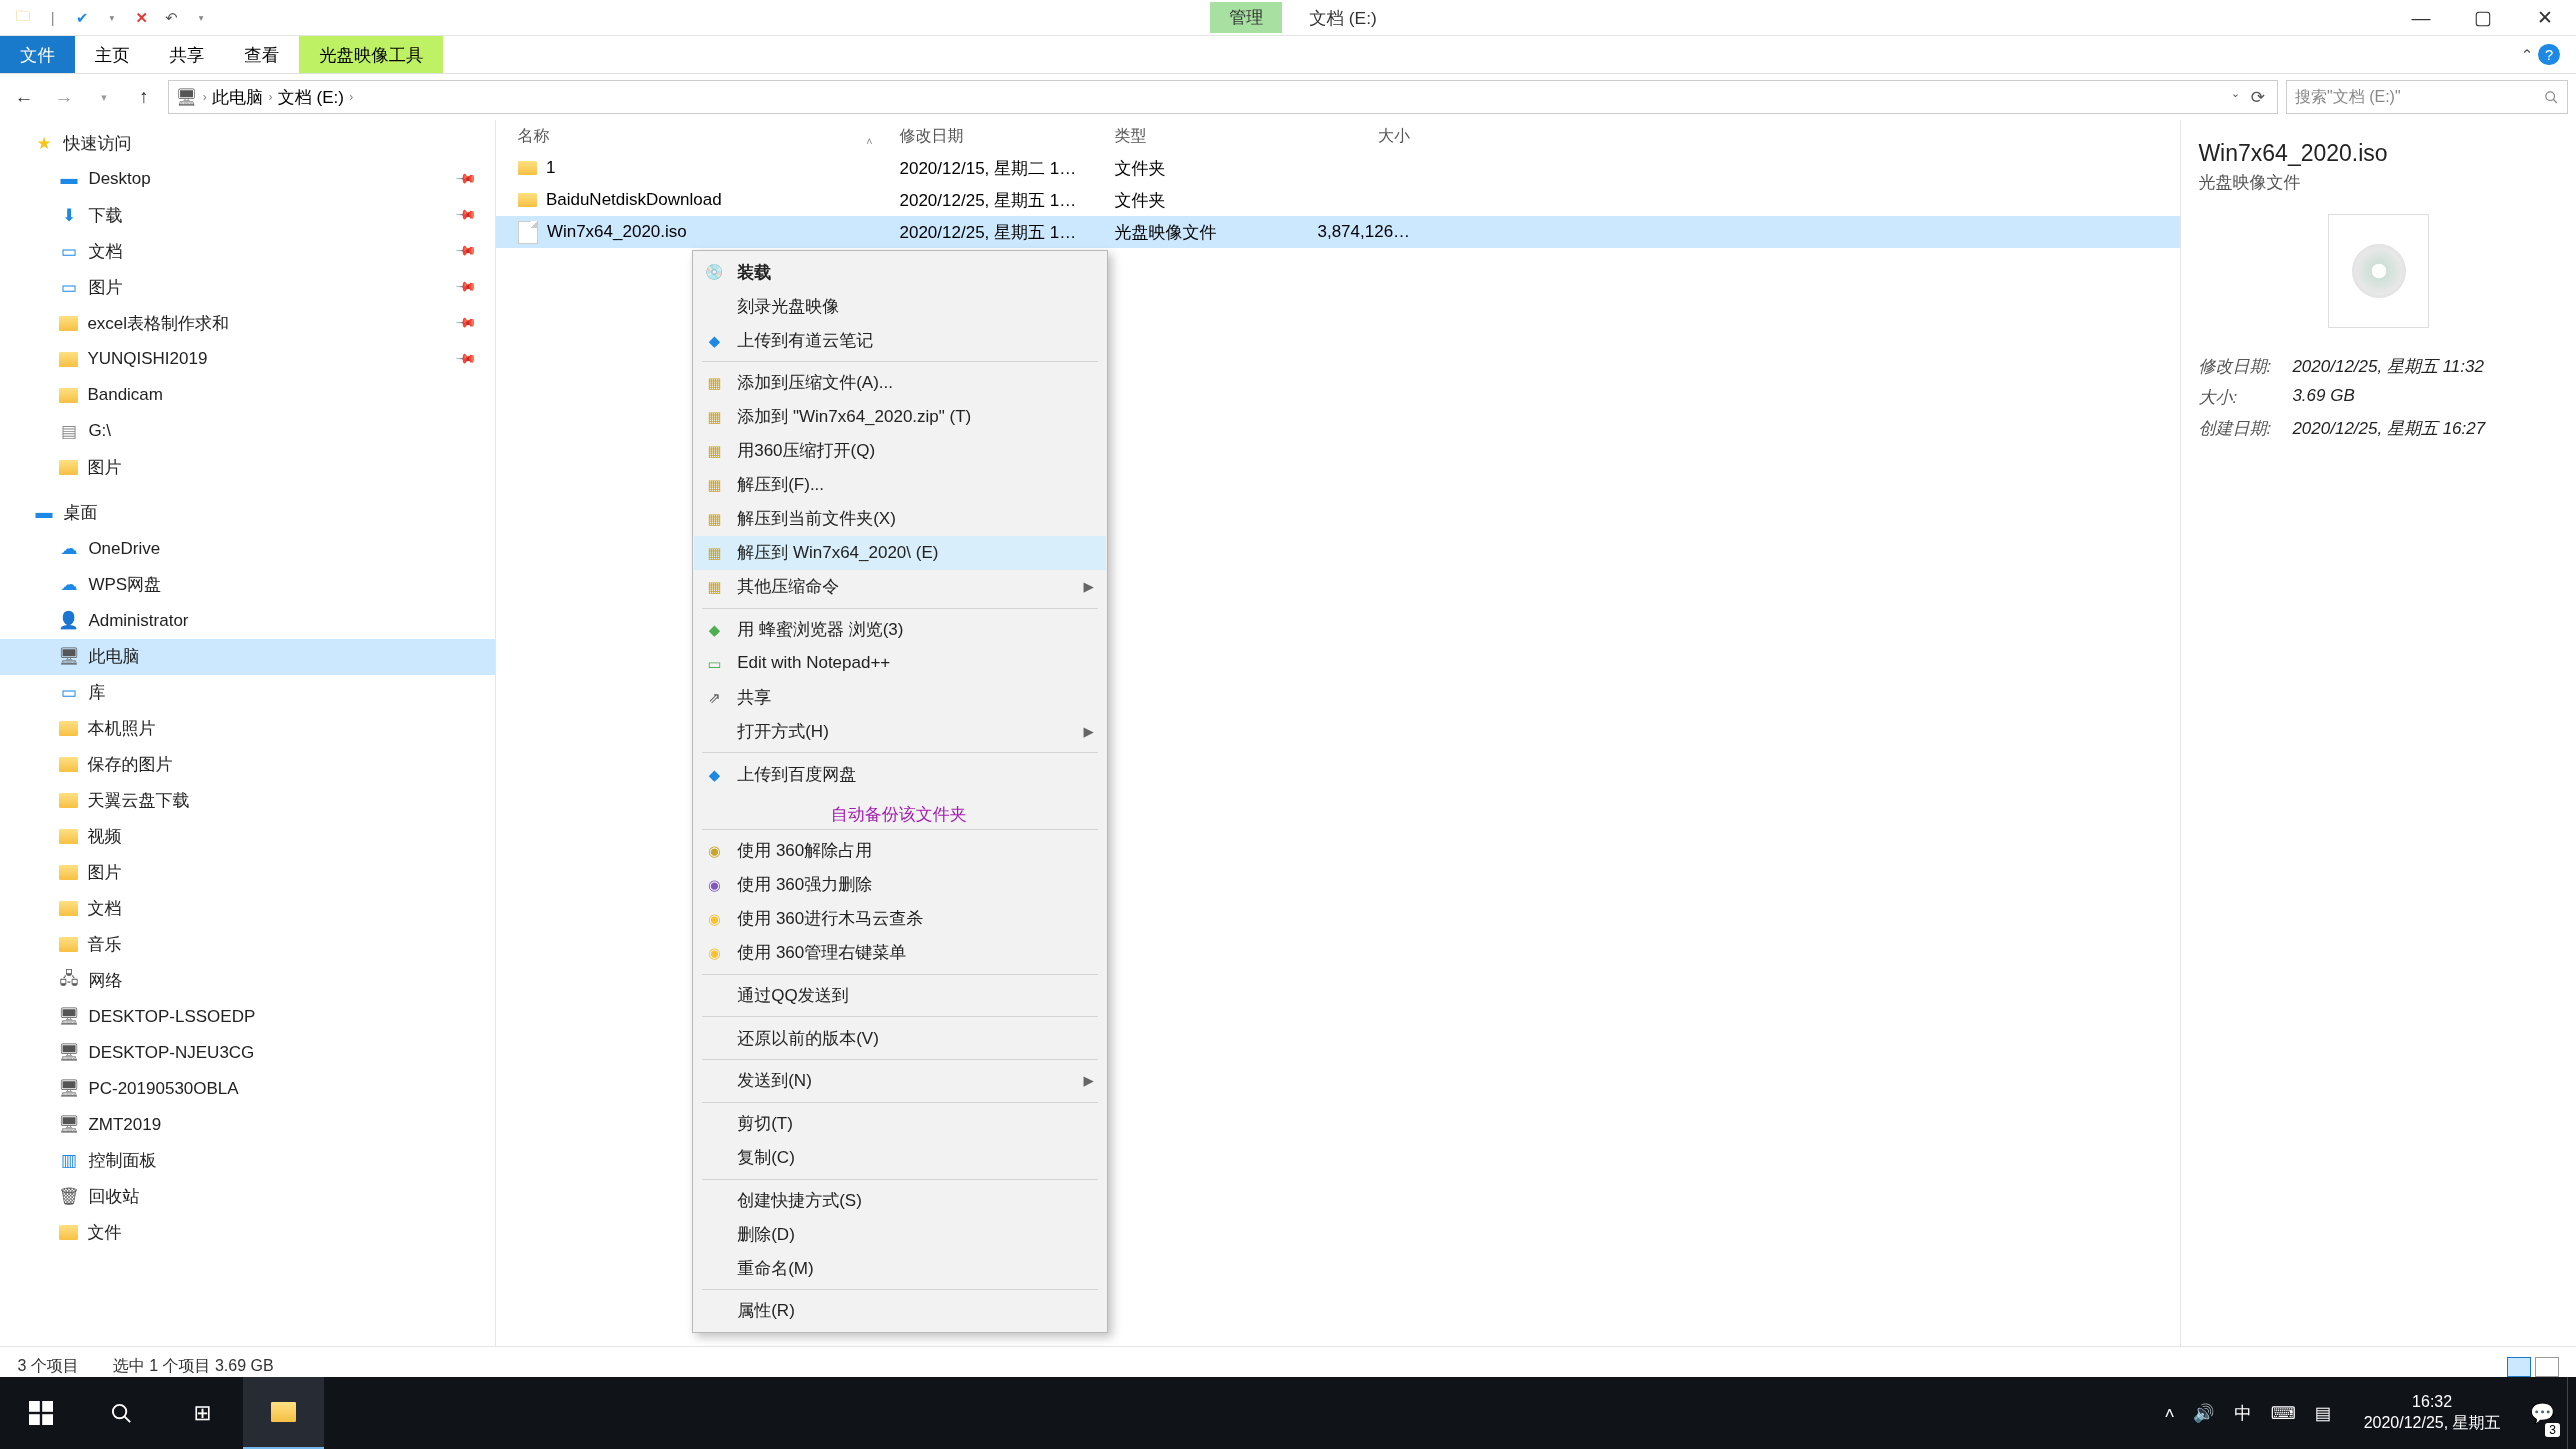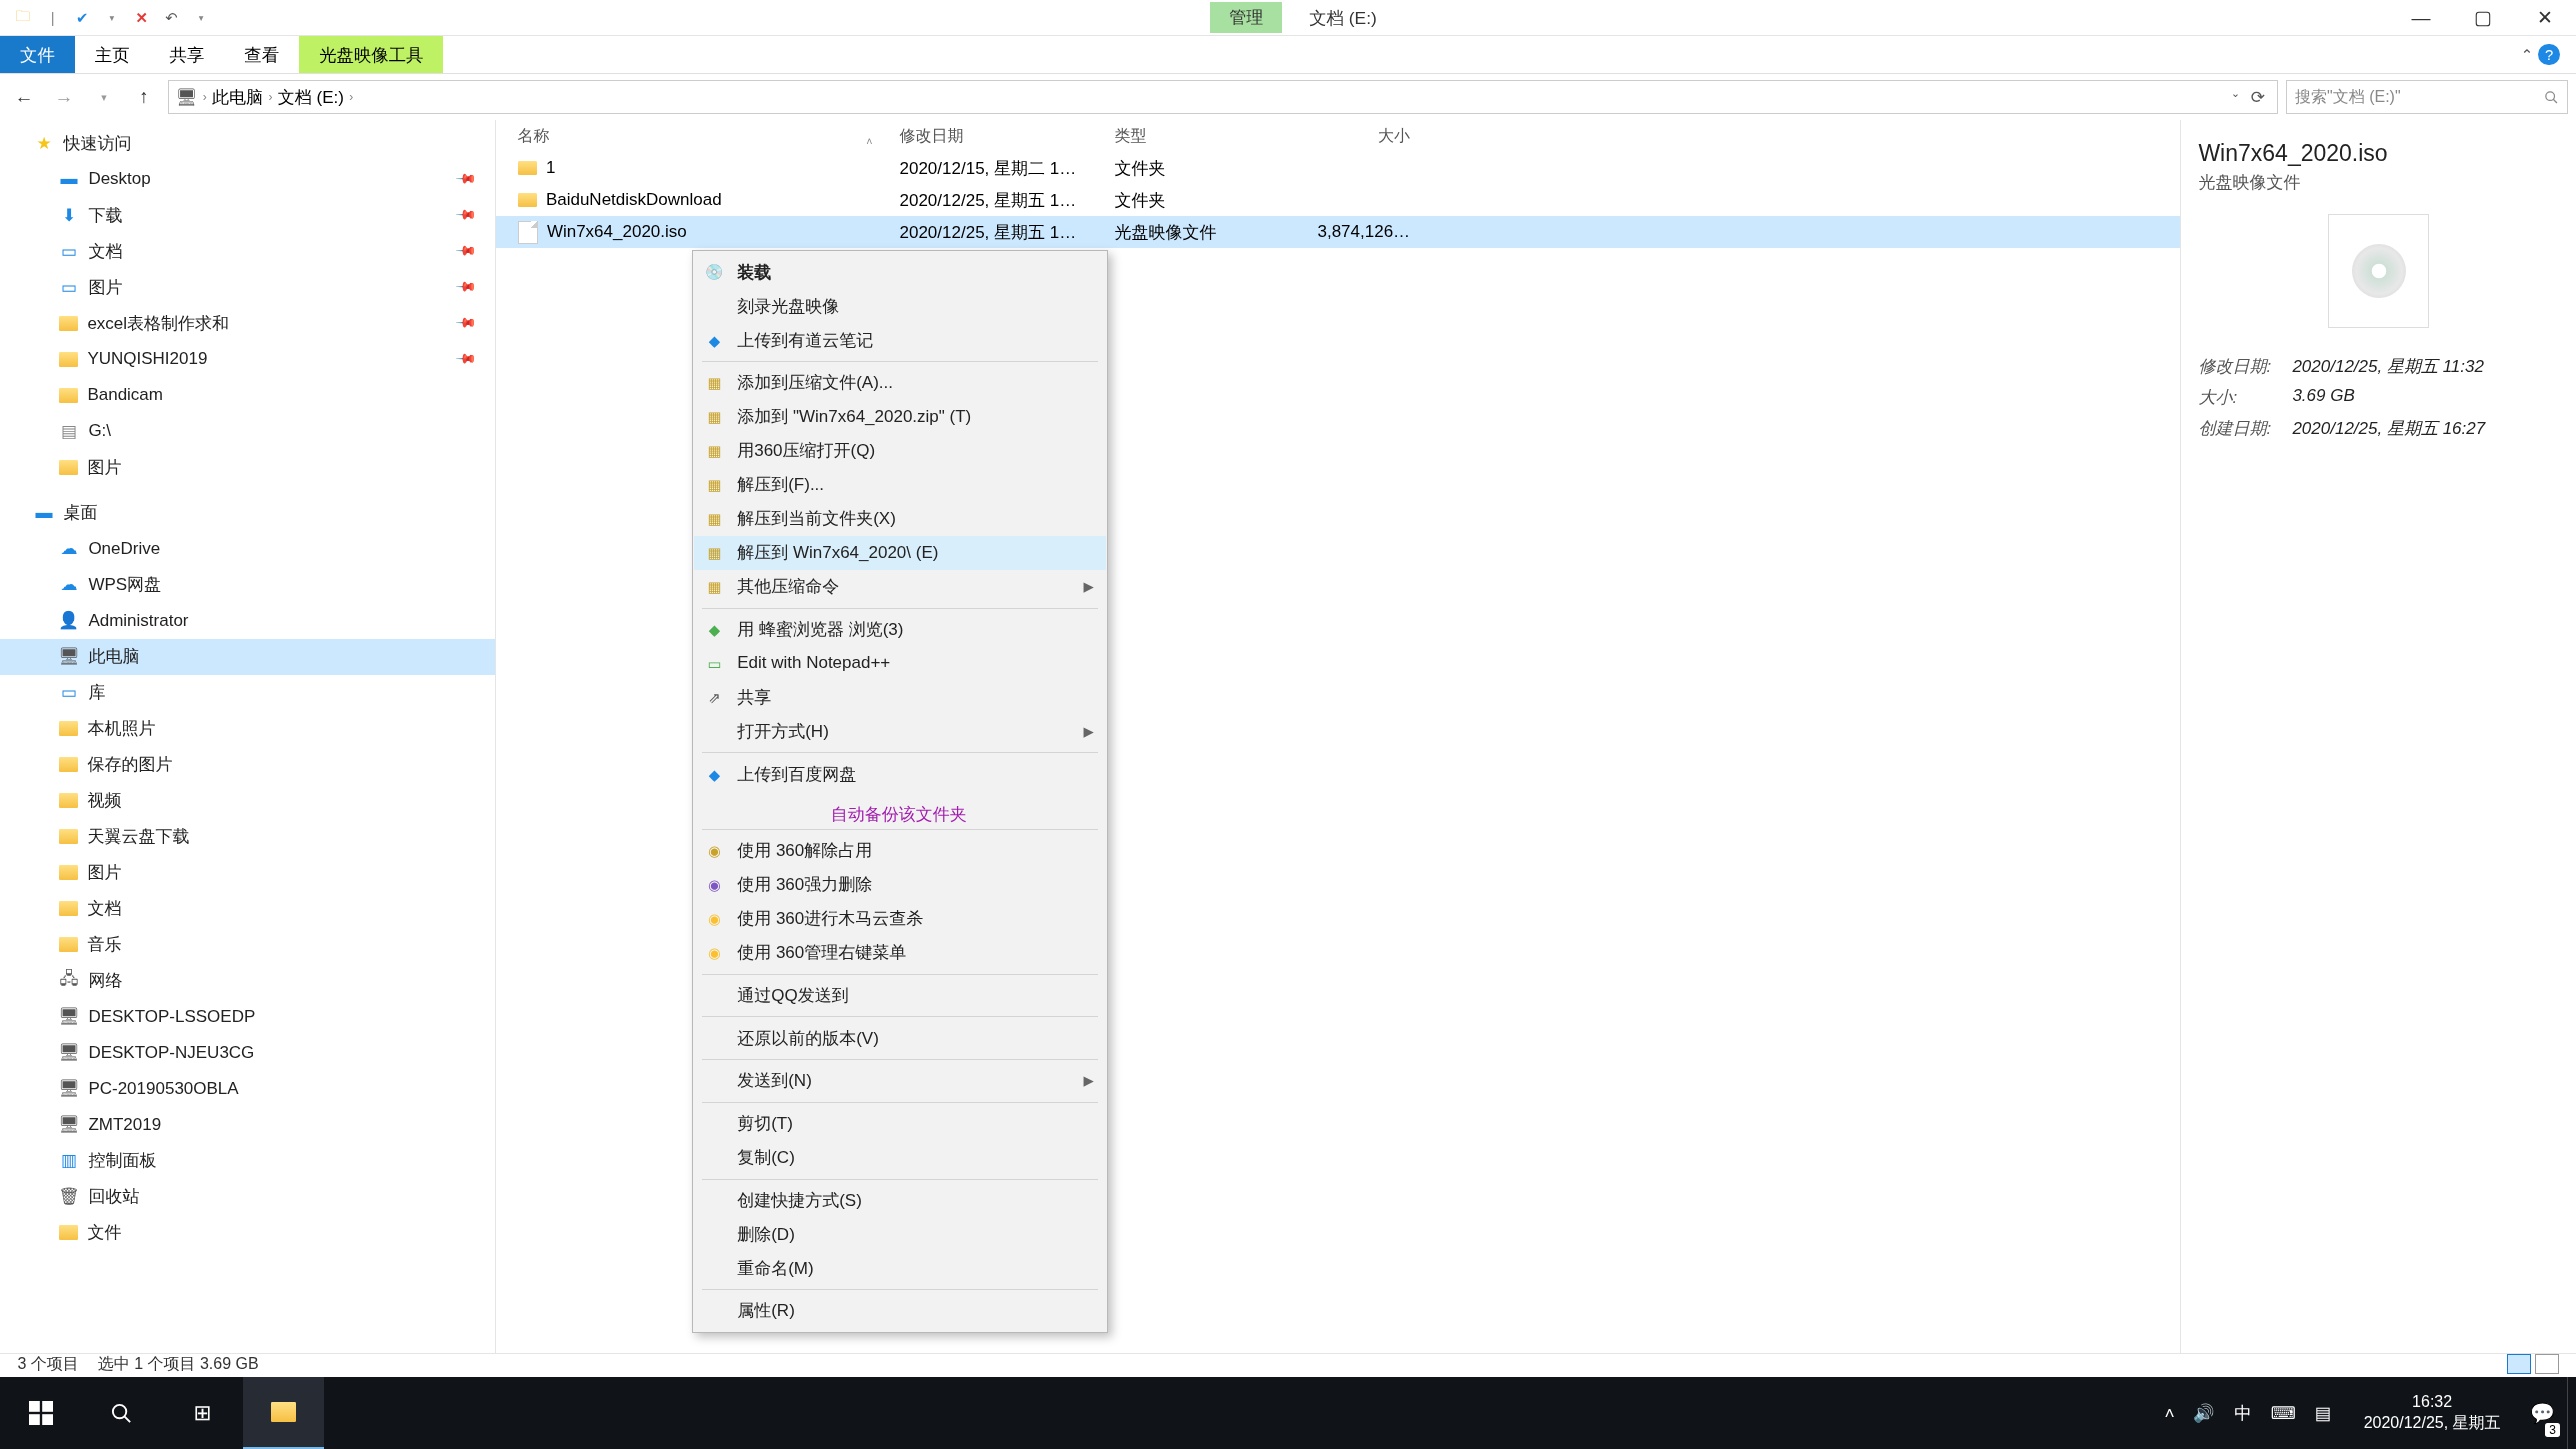--- a/index.html
+++ b/index.html
@@ -52,21 +52,21 @@
 .file-ico { width: 20px; height: 23px; background: #fff; border: 0.7px solid #ccc; display: inline-block; position: relative; }
 .file-ico::after { content: ""; position: absolute; right: -0.7px; top: -0.7px; width: 6.7px; height: 6.7px; background: linear-gradient(135deg,#fff 50%,#ccc 50%); }
 .details { width: 396px; border-left: 0.7px solid #e5e5e5; padding: 20px 17.4px; }
 .d-title { font-size: 23px; color: #222; margin-bottom: 4px; }
 .d-sub { font-size: 17px; color: #555; margin-bottom: 20px; }
 .d-thumb { width: 101px; height: 114px; border: 0.7px solid #ddd; margin: 0 auto 27px; display: flex; align-items: center; justify-content: center; }
 .disc { width: 54px; height: 54px; border-radius: 50%; background: radial-gradient(circle,#fff 18%,#cfe0d8 20%,#e8e8e8 60%,#d0d0d0); }
 .d-row { display: flex; font-size: 17px; margin-bottom: 8px; font-style: italic; }
 .d-label { width: 94px; color: #555; }
 .d-val { flex: 1; color: #222; }
-.status { position: absolute; bottom: 72px; left: 0; right: 0; height: 24px; border-top: 0.7px solid #e5e5e5; display: flex; align-items: flex-start; padding: 0 17.4px; font-size: 16px; color: #333; gap: 19px; background: #fff; }
+.status { position: absolute; bottom: 72px; left: 0; right: 0; height: 31px; border-top: 0.7px solid #e5e5e5; display: flex; align-items: flex-end; padding: 0 17.4px; font-size: 16px; color: #333; gap: 34px; background: #fff; }
 .view-toggle { margin-left: auto; display: flex; gap: 4px; }
 .vt { width: 24px; height: 20px; border: 0.7px solid #999; }
 .vt.active { background: #cce8ff; border-color: #1979ca; }
 .taskbar { position: absolute; bottom: 0; left: 0; right: 0; height: 72px; background: #101318; display: flex; align-items: center; color: #fff; }
 .tb-btn { width: 81px; height: 72px; display: flex; align-items: center; justify-content: center; }
 .tb-active { background: #272b33; border-bottom: 2.7px solid #76b9ed; }
 .tb-right { margin-left: auto; display: flex; align-items: center; height: 100%; }
 .tray { display: flex; align-items: center; gap: 19px; padding: 0 13.4px; font-size: 17.4px; }
 .clock { text-align: center; padding: 0 19px; font-size: 16px; line-height: 1.3; }
 .ctx-menu { position: absolute; left: 692px; top: 250px; width: 416px; background: #f2f2f2; border: 0.7px solid #b8b8b8; box-shadow: 4px 4px 9.4px rgba(0,0,0,.25); padding: 4px 1.3px; z-index: 100; }
@@ -220,25 +220,25 @@
     <div class="nav-item sub2">
         <span class="folder-y nav-ico"></span>
         <span>本机照片</span>
       </div>
     <div class="nav-item sub2">
         <span class="folder-y nav-ico"></span>
         <span>保存的图片</span>
       </div>
     <div class="nav-item sub2">
         <span class="folder-y nav-ico"></span>
+        <span>天翼云盘下载</span>
+      </div>
+    <div class="nav-item sub2">
+        <span class="folder-y nav-ico"></span>
         <span>视频</span>
-      </div>
-    <div class="nav-item sub2">
-        <span class="folder-y nav-ico"></span>
-        <span>天翼云盘下载</span>
       </div>
     <div class="nav-item sub2">
         <span class="folder-y nav-ico"></span>
         <span>图片</span>
       </div>
     <div class="nav-item sub2">
         <span class="folder-y nav-ico"></span>
         <span>文档</span>
       </div>
     <div class="nav-item sub2">

